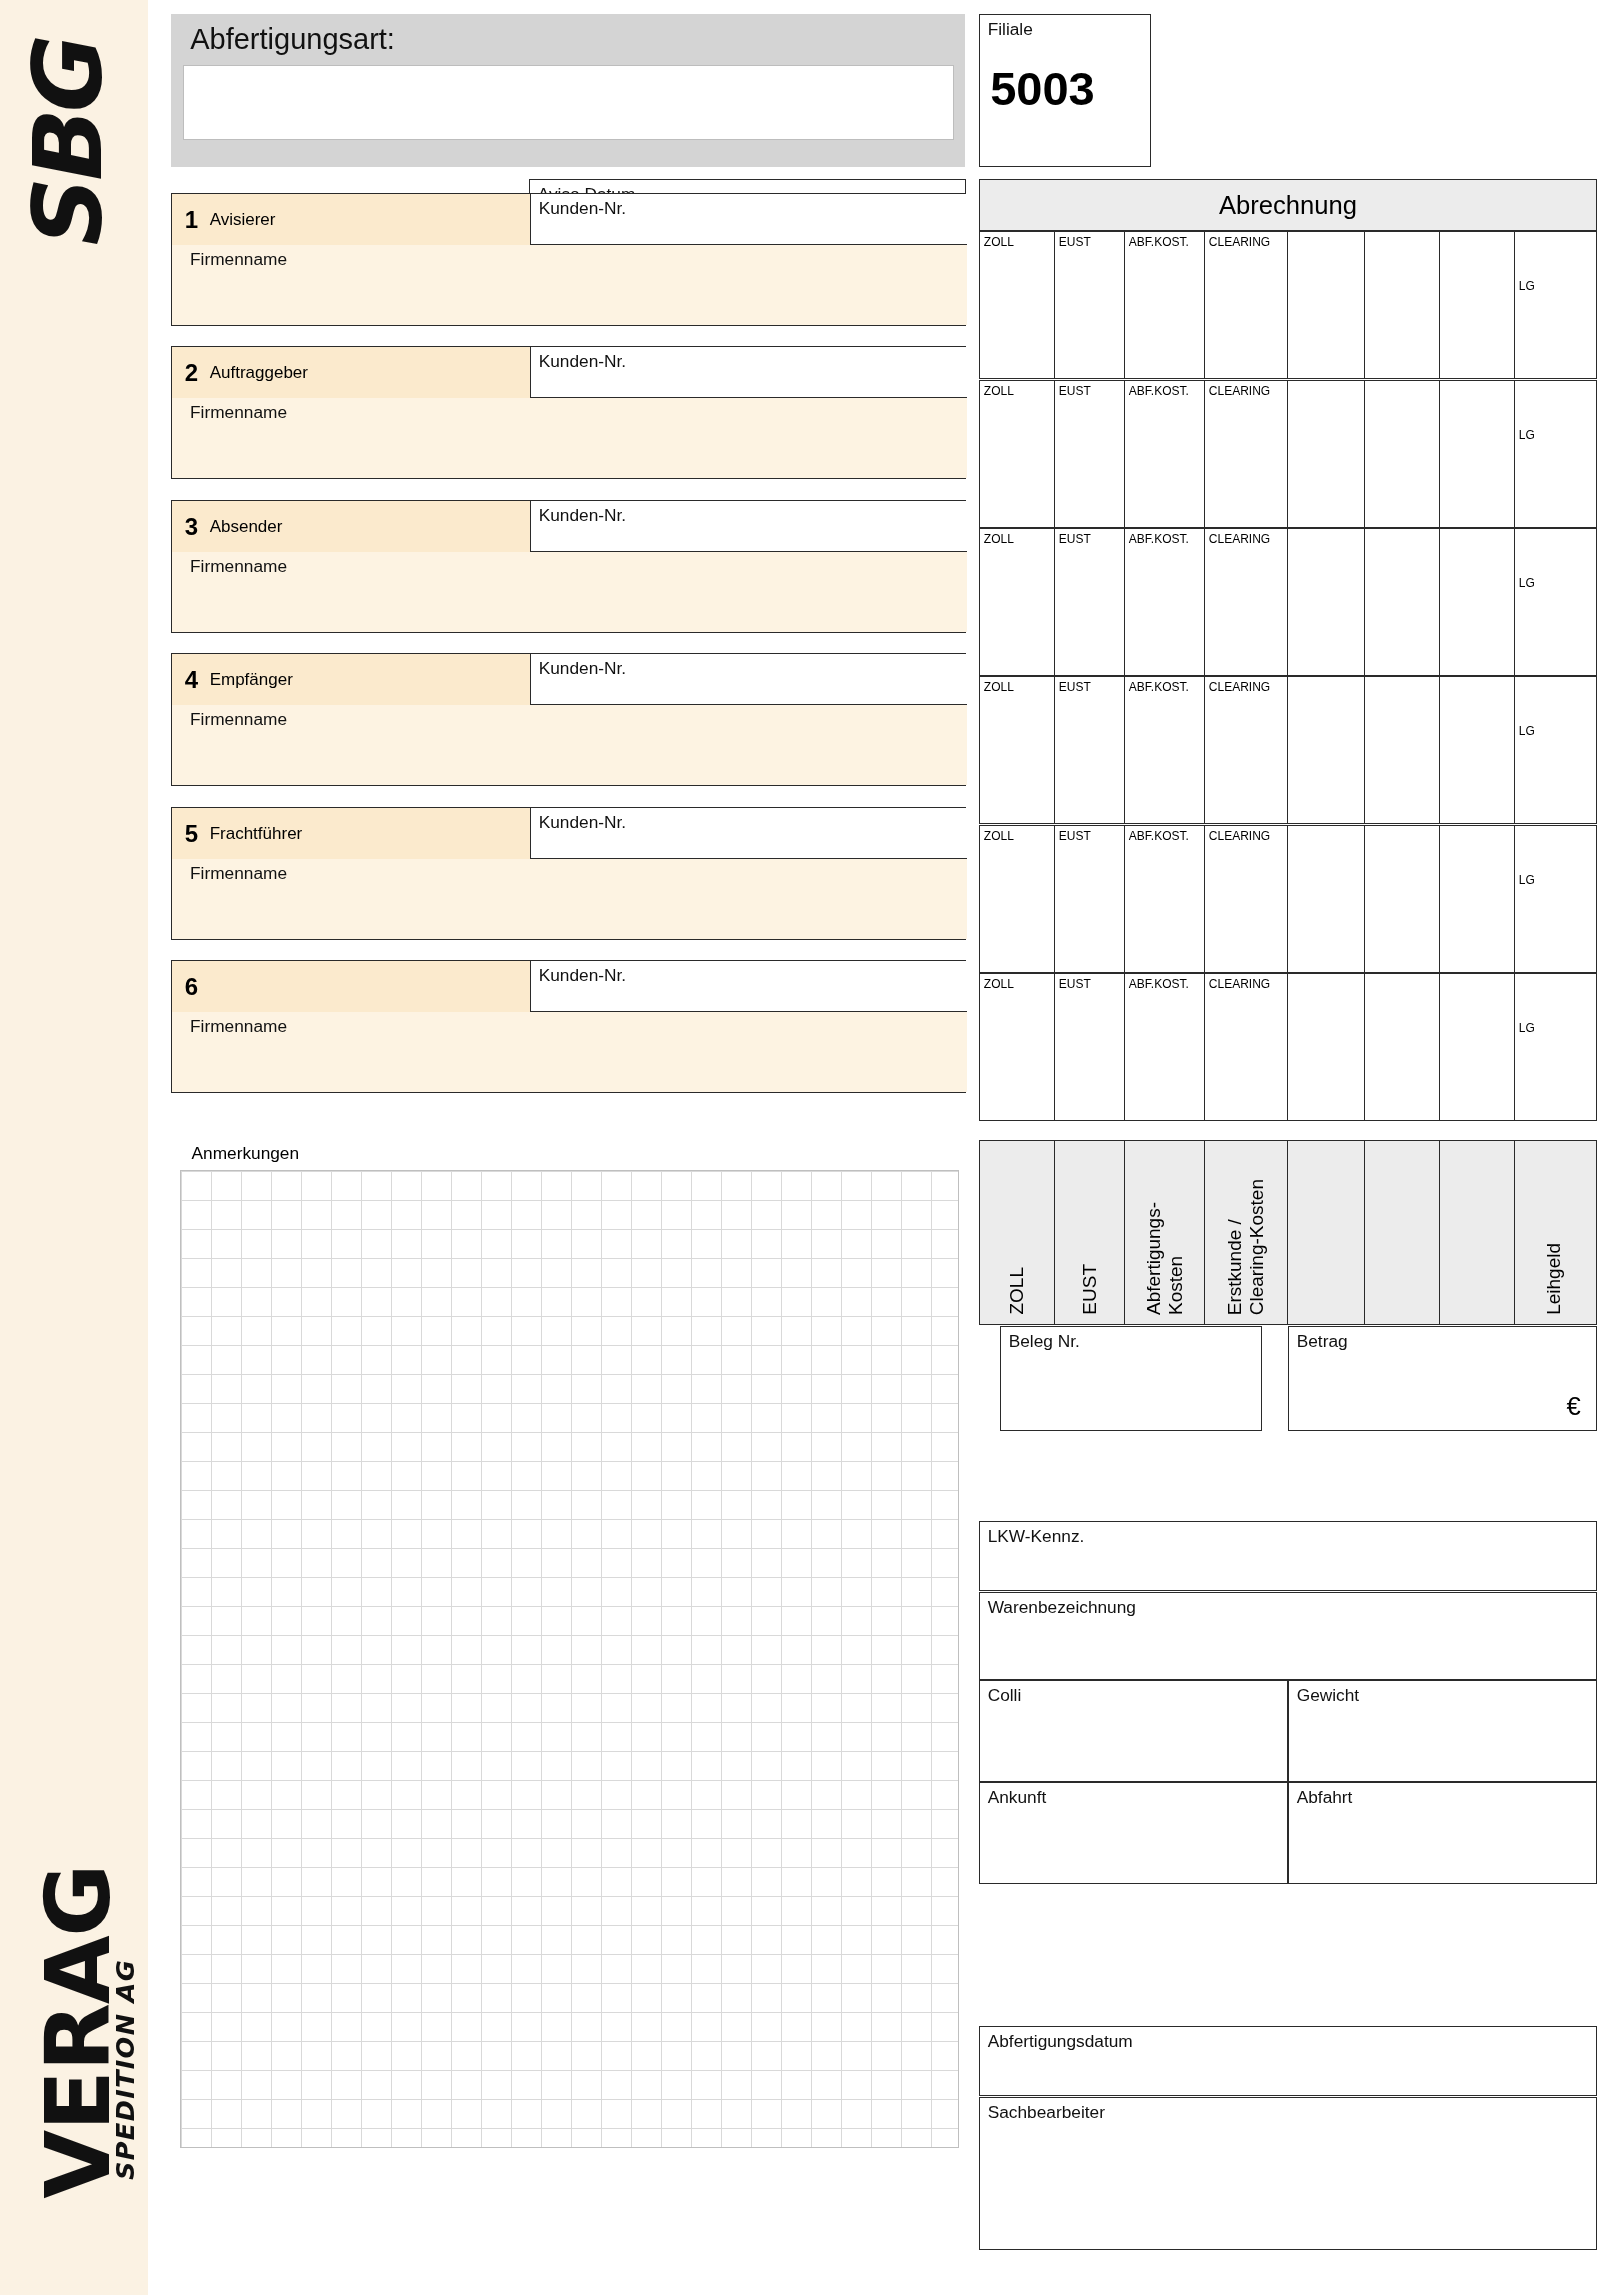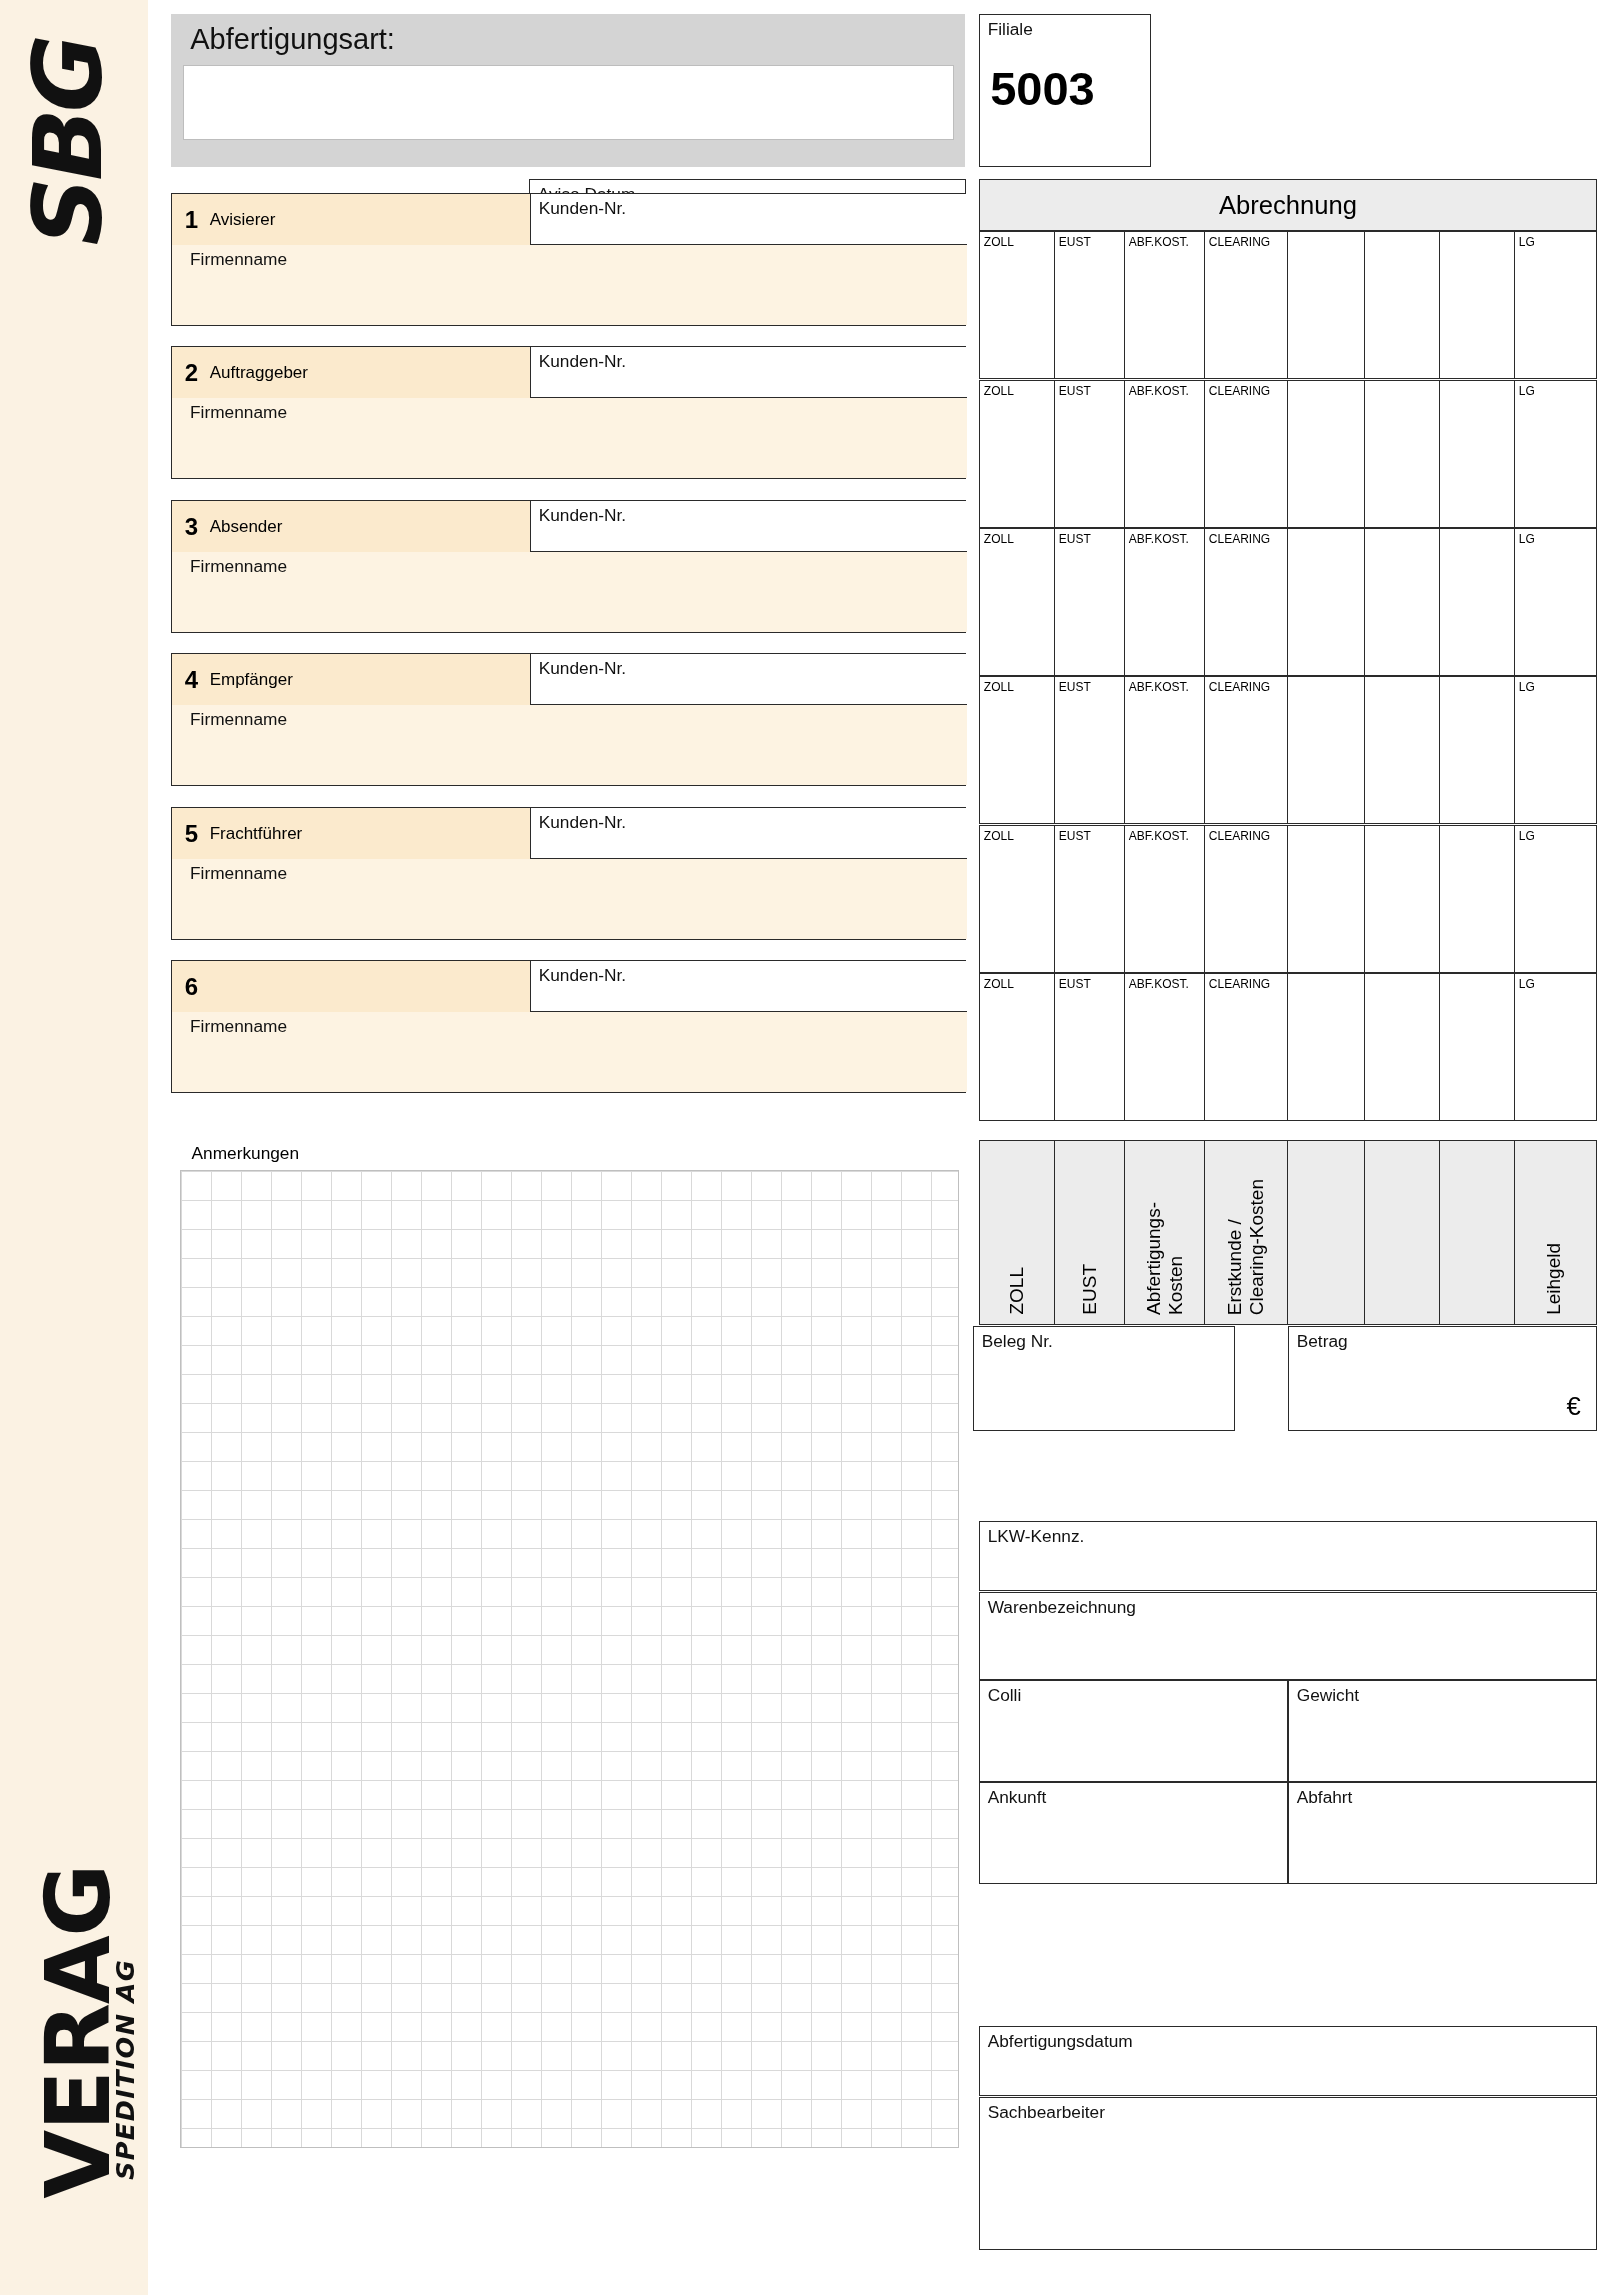--- a/index.html
+++ b/index.html
@@ -189,21 +189,21 @@
     background: #fff;
     display: flex;
   }
   .abr-cell {
     border-right: 1.9px solid #2a2a2a;
     box-sizing: border-box;
     font-size: 12px;
     padding: 3.2px 2.6px 0 3.8px;
     height: 100%;
   }
-  .abr-cell:last-child { border-right: none; }
+  .abr-cell:last-child { border-right: none; margin-top: 44px; }
   .c-zoll   { width: 75px; }
   .c-eust   { width: 70px; }
   .c-abf    { width: 80px; }
   .c-clr    { width: 83px; }
   .c-e1     { width: 77px; }
   .c-e2     { width: 75px; }
   .c-e3     { width: 75px; }
   .c-lg     { width: 77px; }
   
   .anmerk-wrap {
@@ -250,21 +250,21 @@
   }
   .vert-cell:last-child { border-right: none; }
   .vert-cell span {
     writing-mode: vertical-rl;
     transform: rotate(180deg);
     font-size: 19px;
     text-align: left;
     line-height: 1.15;
   }
   .beleg-box {
-    left: 973px; top: 1326px; width: 262px; height: 105px;
+    left: 1000px; top: 1326px; width: 262px; height: 105px;
   }
   .betrag-box {
     left: 1288px; top: 1326px; width: 309px; height: 105px;
   }
   .euro {
     position: absolute;
     right: 15.3px;
     bottom: 9px;
     font-size: 25.6px;
   }

